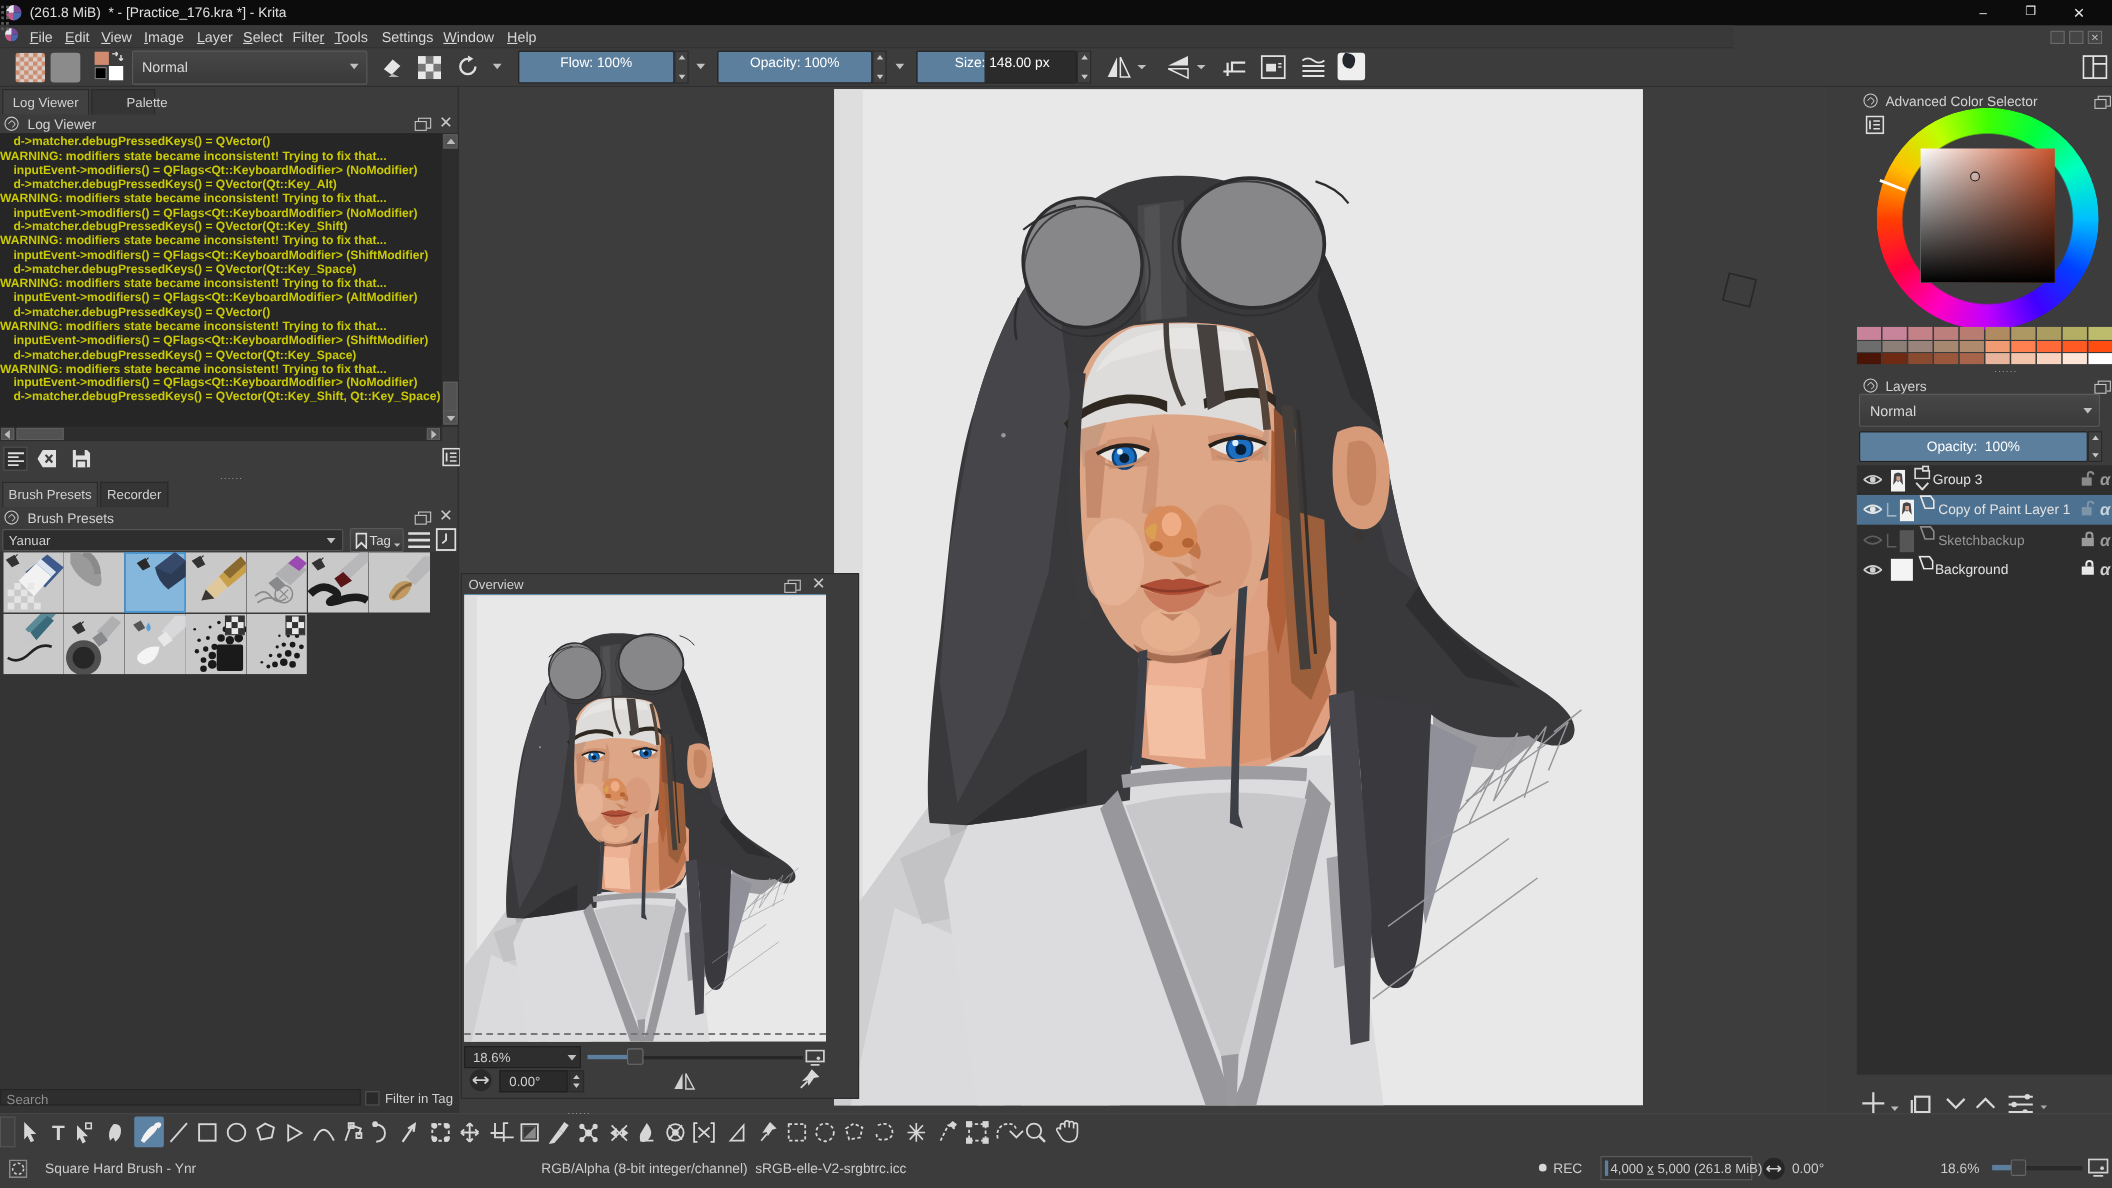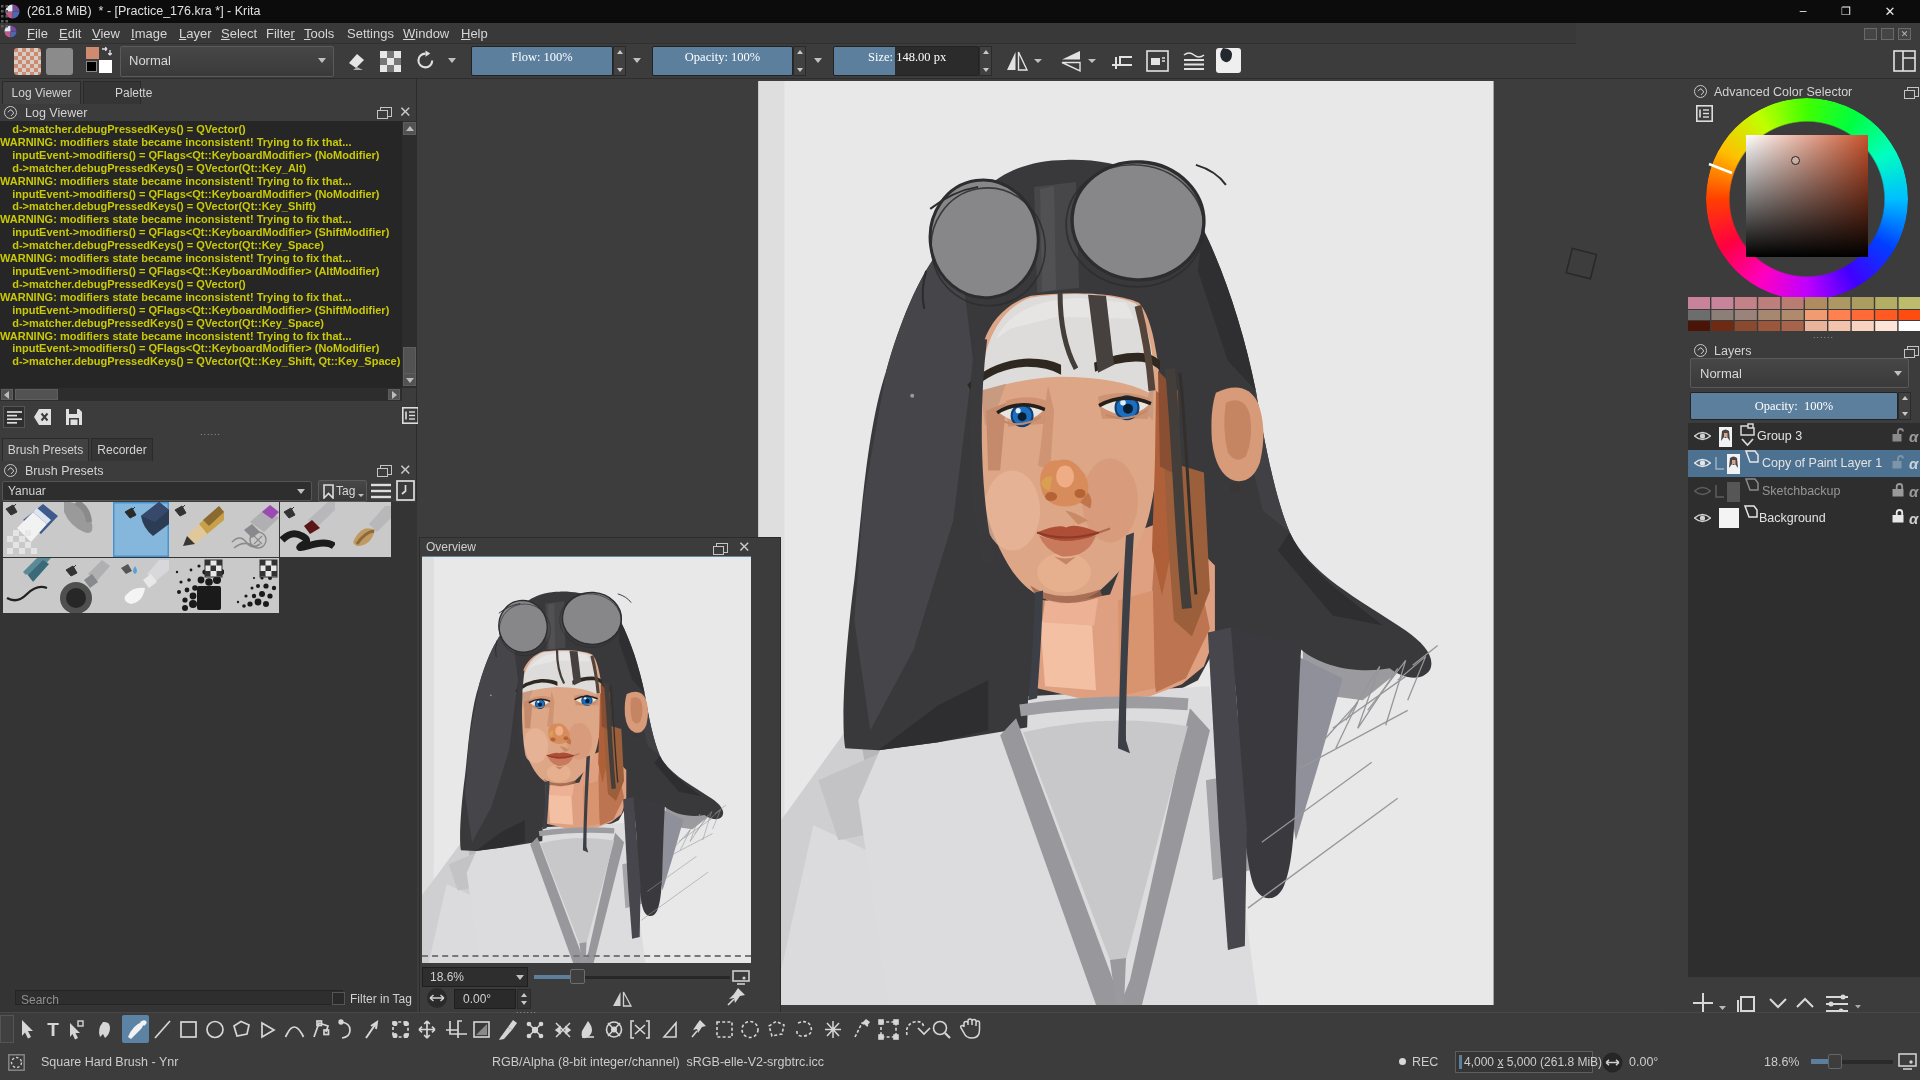--- a/index.html
+++ b/index.html
@@ -13,21 +13,21 @@
   .wbtn { position:absolute; top:0; height:23px; width:34px; color:#e8e8e8; font-size:12px;
     text-align:center; line-height:23px; }
   
   #menubar { position:absolute; left:0; top:23px; width:1576px; height:21px; background:#393939;
     border-bottom:1px solid #303030; }
   #menubar .mi { position:absolute; top:3px; font-size:13px; color:#d6d6d6; }
   
   #toolbar { position:absolute; left:0; top:44px; width:1920px; height:35px; background:#3c3c3c; border-bottom:1px solid #2d2d2d;}
   .combo { background:linear-gradient(#474747,#3a3a3a); border:1px solid #5a5a5a; border-radius:2px;
     color:#d8d8d8; }
-  .sliderbox { background:#2b2b2b; border:1px solid #232323; border-radius:2px; position:absolute; overflow:hidden;font-family:Liberation Serif, serif;}
+  .sliderbox { background:#2b2b2b; border:1px solid #232323; border-radius:2px; position:absolute; overflow:hidden;}
   .sliderfill { position:absolute; left:0; top:0; bottom:0; background:#5c7f9d; }
   .sliderbox .lbl { position:absolute; width:100%; text-align:center; top:3px; font-size:12.5px; color:#fff; }
   .spin { position:absolute; width:13px; background:#414141; border:1px solid #2a2a2a; }
   .spin:before { content:""; position:absolute; left:3px; top:3px; border-left:3.5px solid transparent;
     border-right:3.5px solid transparent; border-bottom:4px solid #c8c8c8; }
   .spin:after { content:""; position:absolute; left:3px; bottom:3px; border-left:3.5px solid transparent;
     border-right:3.5px solid transparent; border-top:4px solid #c8c8c8; }
   .dd { position:absolute; width:0; height:0; border-left:4.5px solid transparent;
     border-right:4.5px solid transparent; border-top:5px solid #c0c0c0; }
   
@@ -48,21 +48,21 @@
   #logarea { position:absolute; left:0px; top:42px; width:402px; height:267px; background:#262626;
     color:#c9c906; font-size:11px; font-weight:bold; line-height:12.9px; white-space:pre; overflow:hidden;
     padding-top:2px; }
   .vsb { position:absolute; background:#2d2d2d; }
   .sbthumb { position:absolute; background:#525252; border:1px solid #5e5e5e; }
   
   #canvasarea { position:absolute; left:418px; top:79px; width:1243px; height:933px; background:#3d3d3d; }
   
   #rightdock { position:absolute; left:1662px; top:79px; width:258px; height:933px; background:#3c3c3c;margin-left:26px; }
   
-  #overview { position:absolute; left:419px; top:537px; width:362px; height:478px; background:#3c3c3c;
+  #overview { position:absolute; left:419px; top:521px; width:362px; height:478px; background:#3c3c3c;
     border:1px solid #2c2c2c; }
   
   #toolbox { position:absolute; left:0; top:1012px; width:1920px; height:33px; background:#3c3c3c;
     border-top:1px solid #474747; }
   
   #statusbar { position:absolute; left:0; top:1045px; width:1920px; height:35px; background:#3c3c3c;
     color:#cccccc; font-size:12.5px; }
 </style>
 </head>
 <body>
@@ -487,21 +487,21 @@
         <g fill="#333">
             <rect x="36" y="2" width="5.5" height="5.5"></rect>
             <rect x="47.5" y="2" width="5.5" height="5.5"></rect>
         <rect x="41.5" y="7.5" width="5.5" height="5.5"></rect>
             <rect x="36" y="13" width="5.5" height="5.5"></rect>
             <rect x="47.5" y="13" width="5.5" height="5.5"></rect>
           </g>
       </svg>
     </div>
 
-    <div class="abs" style="left:0px;top:911px;width:328px;height:15px;background:#2e2e2e;border:1px solid #252525;margin-left:15px;">
+    <div class="abs" style="left:0px;top:911px;width:328px;height:15px;background:#2e2e2e;border:1px solid #252525;">
       <div style="position:absolute;left:5px;top:2px;font-size:12px;color:#8f8f8f;">Search</div>
     </div>
     <div class="abs" style="left:332px;top:913px;width:13px;height:13px;background:#2a2a2a;border:1px solid #555;"></div>
     <div class="abs" style="left:350px;top:913px;font-size:12px;color:#d0d0d0;">Filter in Tag</div>
   </div>
   <div id="canvasarea">
     <svg class="abs" style="left:340px;top:2px" width="736" height="924" viewBox="0 0 736 925">
       <defs>
       <g id="portrait">
         <rect width="736" height="925" fill="#e8e8e8"></rect>

